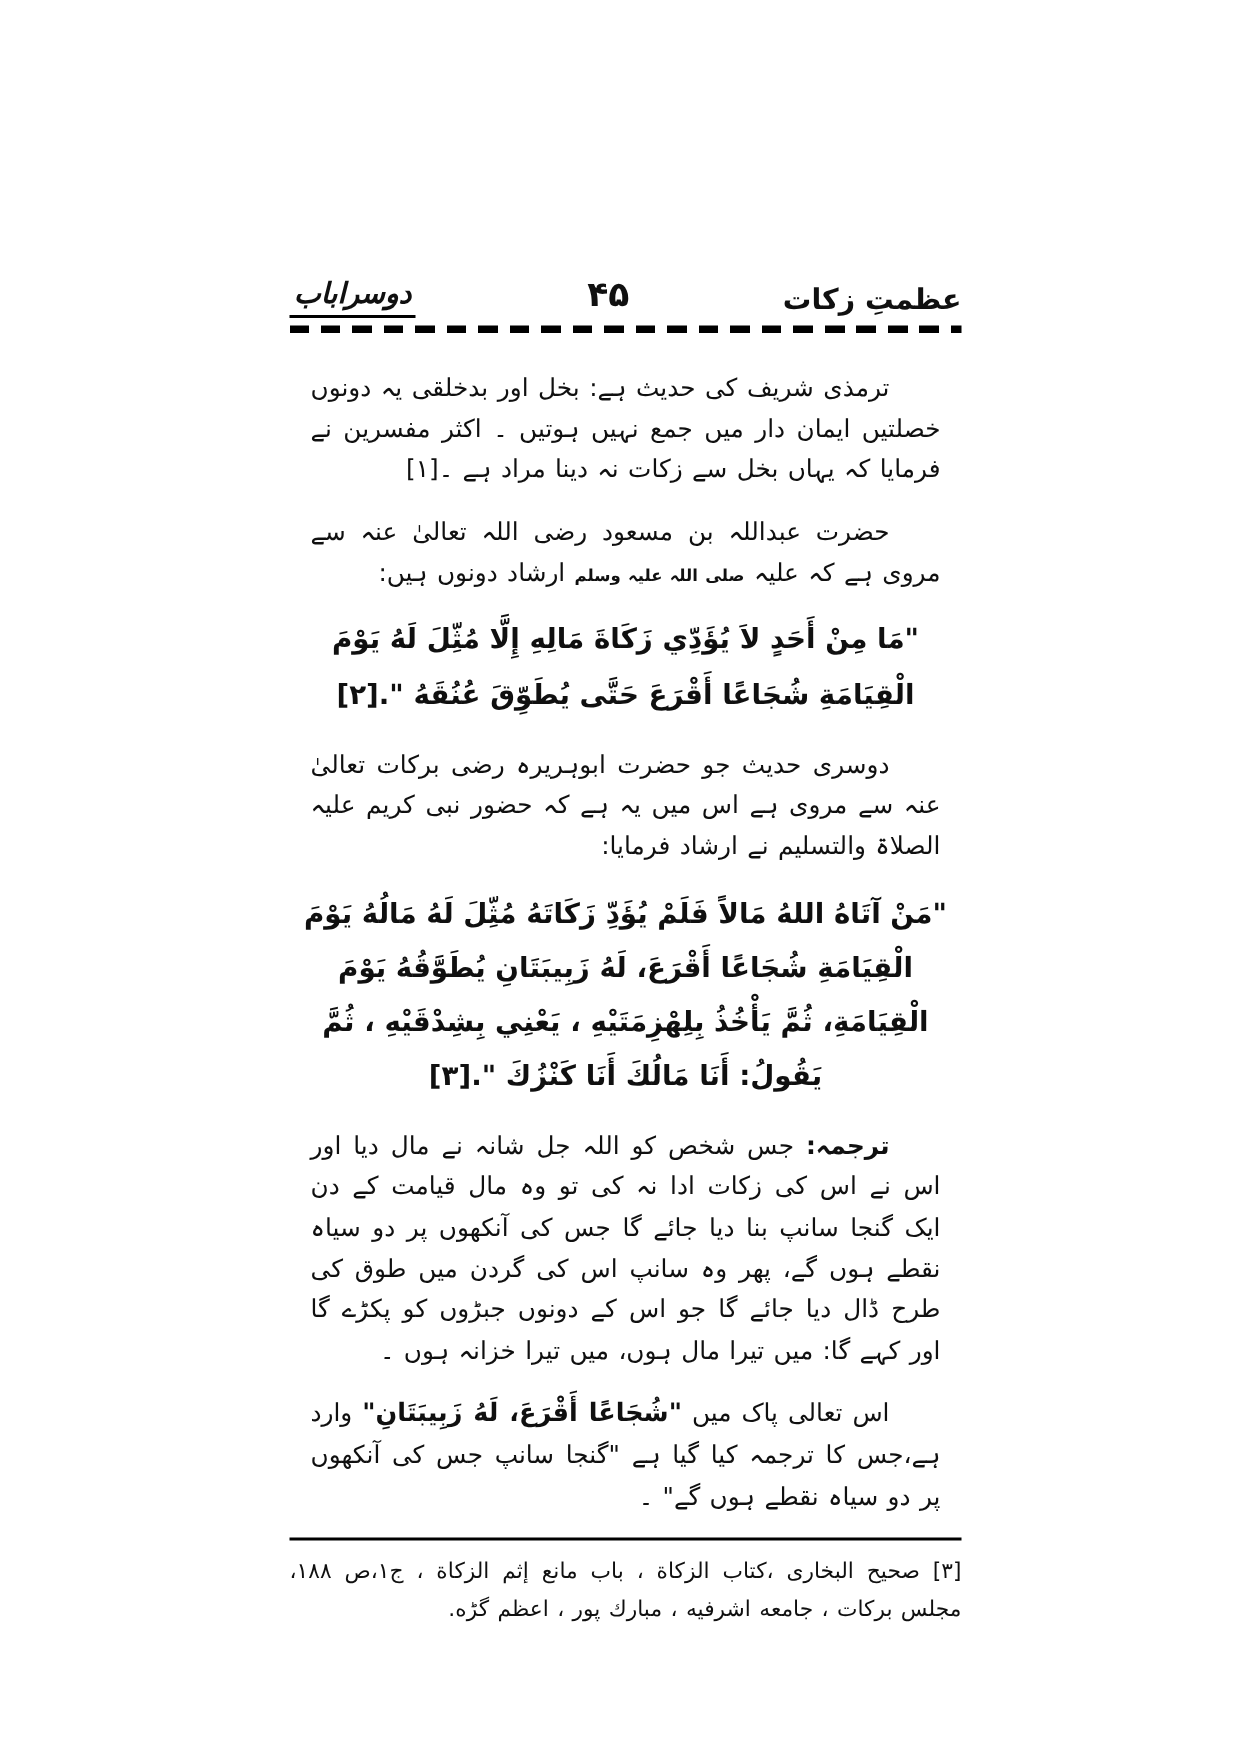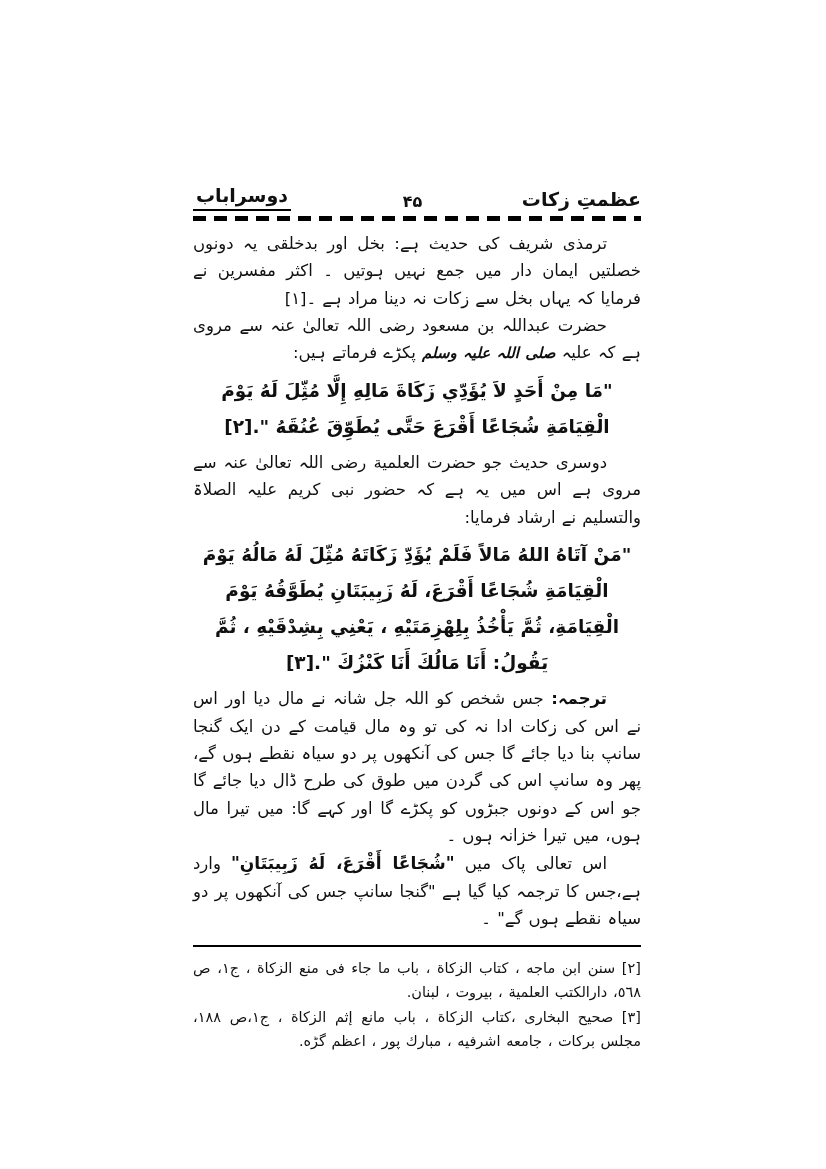--- a/index.html
+++ b/index.html
@@ -27,47 +27,48 @@
   .header {
     display: flex;
     direction: rtl;
     justify-content: space-between;
     align-items: flex-end;
     font-weight: bold;
     font-size: 19px;
     line-height: 1.2;
   }
   .header .h-book   { letter-spacing: 0.5px; }
-  .header .h-num    { font-size: 16px; transform: translateX(6px); }
+  .header .h-num    { font-size: 23px; transform: translateX(6px); }
   .header .h-chapter{
     border-bottom: 2px solid #000;
     padding: 0 3px 2px 3px;
+    font-style: italic;
   }
   .dashed-rule {
     height: 5px;
     margin-top: 5px;
     background: repeating-linear-gradient(to right,
       #000 0px, #000 13px,
       #ffffff 13px, #ffffff 21px);
   }
   
   .body-text {
     padding-top: 9px;
     direction: rtl;
     text-align: justify;
   }
   .para {
-    margin: 0;
+    margin: 14px;
     font-size: 16.5px;
     line-height: 1.66;
     text-indent: 34px; 
     word-spacing: 1px;
   }
   .lead { font-weight: bold; }
-  .honorific { font-size: 15px; font-weight: bold; font-style: italic; }
+  .honorific { font-size: 11px; font-weight: bold; }
   .arabic-inline { font-weight: bold; font-size: 17px; }
   .hadith {
     margin: 6px 0 4px 0;
     font-weight: bold;
     font-size: 18.5px;
     line-height: 1.95;
     text-align: center;
     text-indent: 0;
     direction: rtl;
   }
@@ -96,33 +97,32 @@
       <span class="h-book">عظمتِ زکات</span>
       <span class="h-num">۴۵</span>
       <span class="h-chapter">دوسراباب</span>
     </div>
     <div class="dashed-rule"></div>
 
     <div class="body-text">
 
       <p class="para">ترمذی شریف کی حدیث ہے: بخل اور بدخلقی یہ دونوں خصلتیں ایمان دار میں جمع نہیں ہوتیں ۔ اکثر مفسرین نے فرمایا کہ یہاں بخل سے زکات نہ دینا مراد ہے ۔[۱]</p>
 
-      <p class="para"><span>حضرت عبداللہ بن مسعود رضی اللہ تعالیٰ عنہ سے مروی ہے کہ علیہ</span> <span class="honorific">صلی اللہ علیہ وسلم</span> <span>پکڑے فرماتے ہیں:</span></p>
+      <p class="para"><span>حضرت عبداللہ بن مسعود رضی اللہ تعالیٰ عنہ سے مروی ہے کہ علیہ</span> <span class="honorific">صلی اللہ علیہ وسلم</span> <span>ارشاد دونوں ہیں:</span></p>
 
       <p class="hadith">"مَا مِنْ أَحَدٍ لاَ يُؤَدِّي زَكَاةَ مَالِهِ إِلَّا مُثِّلَ لَهُ يَوْمَ الْقِيَامَةِ شُجَاعًا أَقْرَعَ حَتَّى يُطَوِّقَ عُنُقَهُ ".[۲]</p>
 
 
-      <p class="para">دوسری حدیث جو حضرت العلمية رضی اللہ تعالیٰ عنہ سے مروی ہے اس میں یہ ہے کہ حضور نبی کریم علیہ الصلاۃ والتسلیم نے ارشاد فرمایا:</p>
+      <p class="para">دوسری حدیث جو حضرت ابوہریرہ رضی برکات تعالیٰ عنہ سے مروی ہے اس میں یہ ہے کہ حضور نبی کریم علیہ الصلاۃ والتسلیم نے ارشاد فرمایا:</p>
 
       <p class="hadith">"مَنْ آتَاهُ اللهُ مَالاً فَلَمْ يُؤَدِّ زَكَاتَهُ مُثِّلَ لَهُ مَالُهُ يَوْمَ الْقِيَامَةِ شُجَاعًا أَقْرَعَ، لَهُ زَبِيبَتَانِ يُطَوَّقُهُ يَوْمَ الْقِيَامَةِ، ثُمَّ يَأْخُذُ بِلِهْزِمَتَيْهِ ، يَعْنِي بِشِدْقَيْهِ ، ثُمَّ يَقُولُ: أَنَا مَالُكَ أَنَا كَنْزُكَ ".[۳]</p>
 
       <p class="para"><span class="lead">ترجمہ:</span> <span>جس شخص کو اللہ جل شانہ نے مال دیا اور اس نے اس کی زکات ادا نہ کی تو وہ مال قیامت کے دن ایک گنجا سانپ بنا دیا جائے گا جس کی آنکھوں پر دو سیاہ نقطے ہوں گے، پھر وہ سانپ اس کی گردن میں طوق کی طرح ڈال دیا جائے گا جو اس کے دونوں جبڑوں کو پکڑے گا اور کہے گا: میں تیرا مال ہوں، میں تیرا خزانہ ہوں ۔</span></p>
 
       <p class="para"><span>اس تعالی پاک میں</span> <span class="arabic-inline">"شُجَاعًا أَقْرَعَ، لَهُ زَبِيبَتَانِ"</span> <span>وارد ہے،جس کا ترجمہ کیا گیا ہے "گنجا سانپ جس کی آنکھوں پر دو سیاہ نقطے ہوں گے" ۔</span></p>
     </div>
 
     <div class="footnotes">
-      <p class="fn">[۲] سنن ابن ماجه ، كتاب الزكاة ، باب ما جاء فی منع الزكاة ، ج۱، ص ٥٦٨، دارالكتب العلمية ، بيروت ، لبنان.</p>
       <p class="fn">[۳] صحیح البخاری ،كتاب الزكاة ، باب مانع إثم الزكاة ، ج۱،ص ۱۸۸، مجلس بركات ، جامعه اشرفیه ، مبارك پور ، اعظم گڑه.</p>
     </div>
 
   </div>
 </div>
 
 </body></html>

